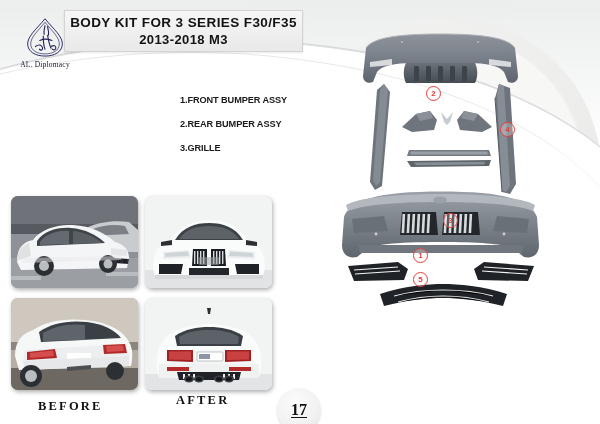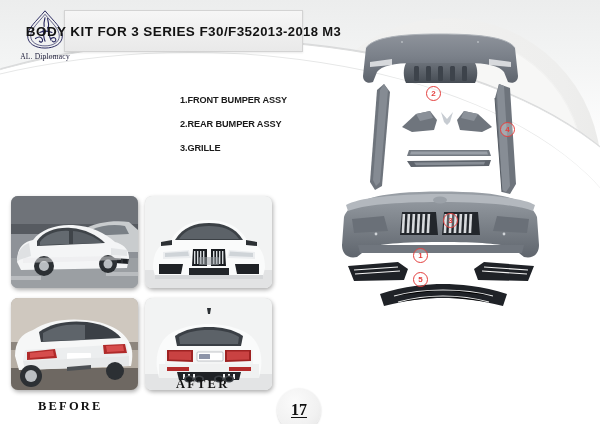--- a/index.html
+++ b/index.html
@@ -44,37 +44,37 @@
   .bg-circle-inner{
     position:absolute;
     left:312px;top:34px;width:272px;height:272px;
     border-radius:50%;
     background:#f7f7f6;
     box-shadow:inset 0 0 0 1px #f1f1f0;
   }
 
   
   .logo{
-    position:absolute;left:6px;top:7px;width:78px;height:62px;
+    position:absolute;left:6px;top:15px;width:78px;height:62px;
     text-align:center;
   }
   .logo-mark{width:52px;height:44px;margin:0 auto;display:block;}
   .logo-text{
     font-family:"Liberation Serif", serif;
     font-size:7.5px;color:#1b1b38;letter-spacing:.2px;
     margin-top:1px;white-space:nowrap;
   }
 
   
   .title-banner{
     position:absolute;left:64px;top:10px;width:239px;height:42px;
     background:linear-gradient(180deg,#f6f6f6 0%,#efefef 55%,#e9e9e9 100%);
     border:1px solid #d3d3d3;
     box-shadow:0 1px 2px rgba(0,0,0,.09);
-    display:flex;flex-direction:row;
+    display:flex;flex-direction:column;
     align-items:center;justify-content:center;
     box-sizing:border-box;
   }
   .title-line{
     font-size:13.5px;font-weight:bold;color:#131313;
     letter-spacing:.4px;line-height:17px;white-space:nowrap;
   }
   .title-line.sub{font-size:13px;}
 
   
@@ -450,19 +450,19 @@
       <g fill="#15181b">
         <ellipse cx="44" cy="81" rx="3.2" ry="2"></ellipse>
           <ellipse cx="54" cy="81" rx="3.2" ry="2"></ellipse>
         <ellipse cx="74" cy="81" rx="3.2" ry="2"></ellipse>
           <ellipse cx="84" cy="81" rx="3.2" ry="2"></ellipse>
       </g>
     </svg>
   </div>
 
   <div class="ba-label" style="left:38px;top:399px;">BEFORE</div>
-  <div class="ba-label" style="left:176px;top:377px;">AFTER</div>
+  <div class="ba-label" style="left:176px;top:393px;">AFTER</div>
 
   <div class="page-num">
     <span>17</span>
   </div>
 
 </div>
 
 </body></html>

